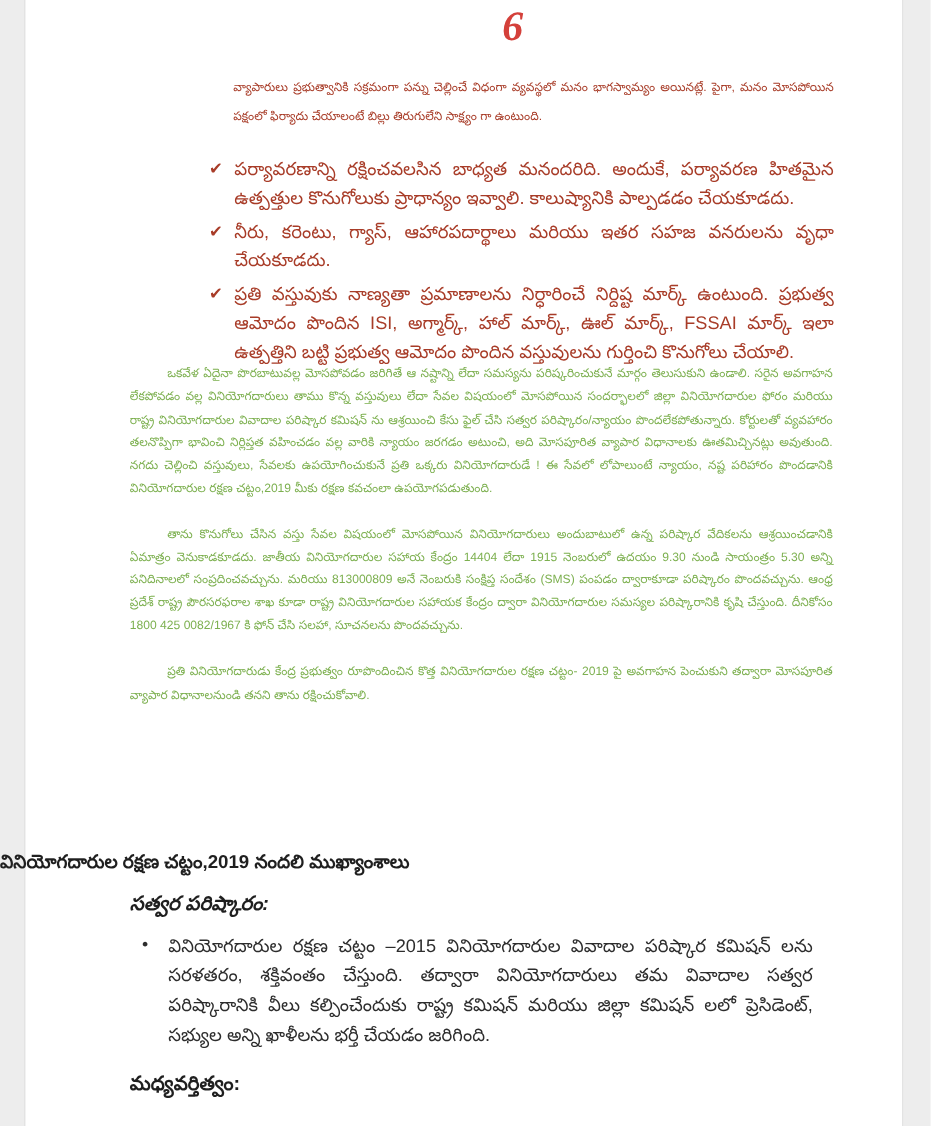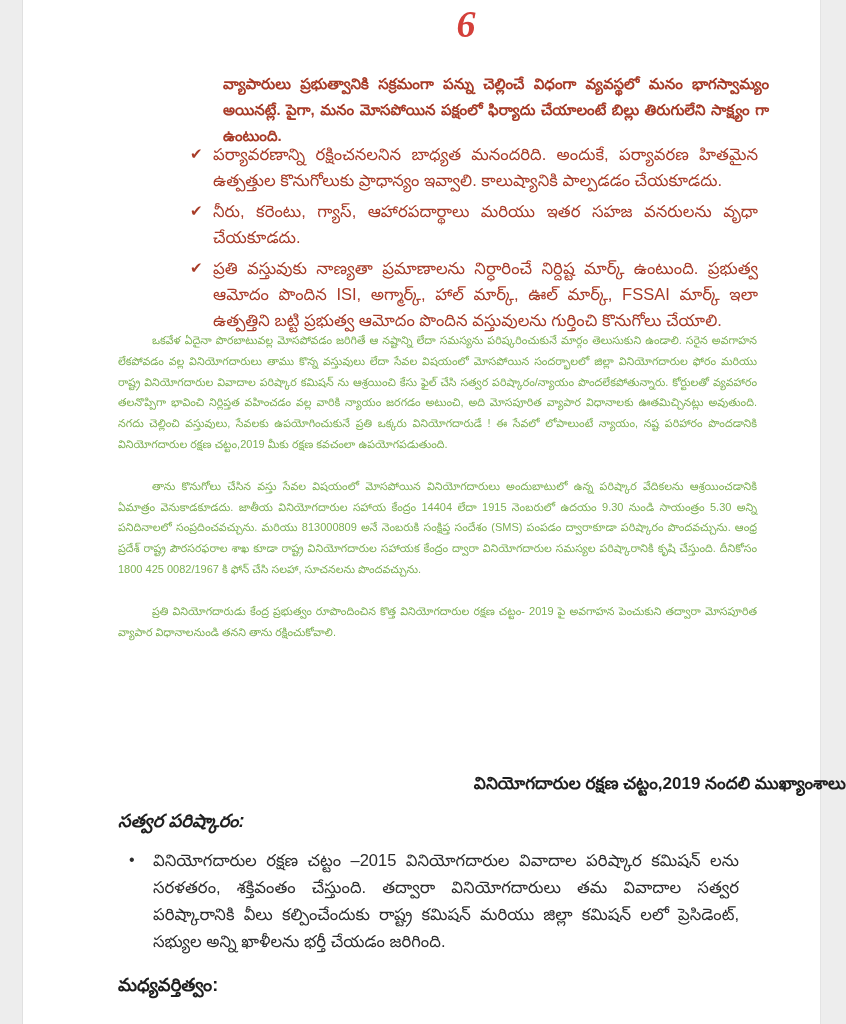--- a/index.html
+++ b/index.html
@@ -34,28 +34,27 @@
     font-family: "Liberation Serif", serif;
     font-style: italic;
     font-weight: bold;
     font-size: 38px;
     color: var(--page-number-red, #d4403a);
   }
 
   
   .intro {
     position: absolute;
-    left: 223px;
+    left: 212px;
     top: 56px;
     width: 546px;
-    font-size: 15px;
+    font-size: 11px;
     line-height: 26px;
     text-align: justify;
     color: var(--notice-red, #a83c28);
-    font-weight: bold;
   }
   .checklist {
     position: absolute;
     left: 190px;
     top: 141px;
     width: 568px;
     margin: 0;
     padding: 0;
     list-style: none;
     color: var(--notice-red, #a83c28);
@@ -91,21 +90,21 @@
     text-indent: 34px;
   }
   .green-block p:last-child { margin-bottom: 0; }
 
   
   .main-heading {
     position: absolute;
     left: 0;
     right: 0;
     top: 774px;
-    text-align: right;
+    text-align: left;
     font-size: 17px;
     font-weight: bold;
     color: #1f1f1f;
   }
   .sub-heading {
     position: absolute;
     left: 118px;
     font-size: 18px;
     font-weight: bold;
     color: #1f1f1f;
@@ -143,21 +142,21 @@
 <div class="edge-strip edge-left"></div>
 <div class="edge-strip edge-right"></div>
 
 <div class="page-number">6</div>
 
 <p class="intro">వ్యాపారులు ప్రభుత్వానికి సక్రమంగా పన్ను చెల్లించే విధంగా వ్యవస్థలో మనం భాగస్వామ్యం అయినట్లే. పైగా, మనం మోసపోయిన పక్షంలో ఫిర్యాదు చేయాలంటే బిల్లు తిరుగులేని సాక్ష్యం గా ఉంటుంది.</p>
 
 <ul class="checklist">
   <li>
     <span class="check">✔</span>
-    <span>పర్యావరణాన్ని రక్షించనలనిన బాధ్యత మనందరిది. అందుకే, పర్యావరణ హితమైన ఉత్పత్తుల కొనుగోలుకు ప్రాధాన్యం ఇవ్వాలి. కాలుష్యానికి పాల్పడడం చేయకూడదు.</span>
+    <span>పర్యావరణాన్ని రక్షించవలసిన బాధ్యత మనందరిది. అందుకే, పర్యావరణ హితమైన ఉత్పత్తుల కొనుగోలుకు ప్రాధాన్యం ఇవ్వాలి. కాలుష్యానికి పాల్పడడం చేయకూడదు.</span>
   </li>
   <li>
     <span class="check">✔</span>
     <span>నీరు, కరెంటు, గ్యాస్, ఆహారపదార్థాలు మరియు ఇతర సహజ వనరులను వృధా చేయకూడదు.</span>
   </li>
   <li>
     <span class="check">✔</span>
     <span>ప్రతి వస్తువుకు నాణ్యతా ప్రమాణాలను నిర్ధారించే నిర్దిష్ట మార్క్ ఉంటుంది. ప్రభుత్వ ఆమోదం పొందిన ISI, అగ్మార్క్, హాల్ మార్క్, ఊల్ మార్క్, FSSAI మార్క్  ఇలా ఉత్పత్తిని బట్టి ప్రభుత్వ ఆమోదం పొందిన వస్తువులను గుర్తించి కొనుగోలు చేయాలి.</span>
   </li>
 </ul>

